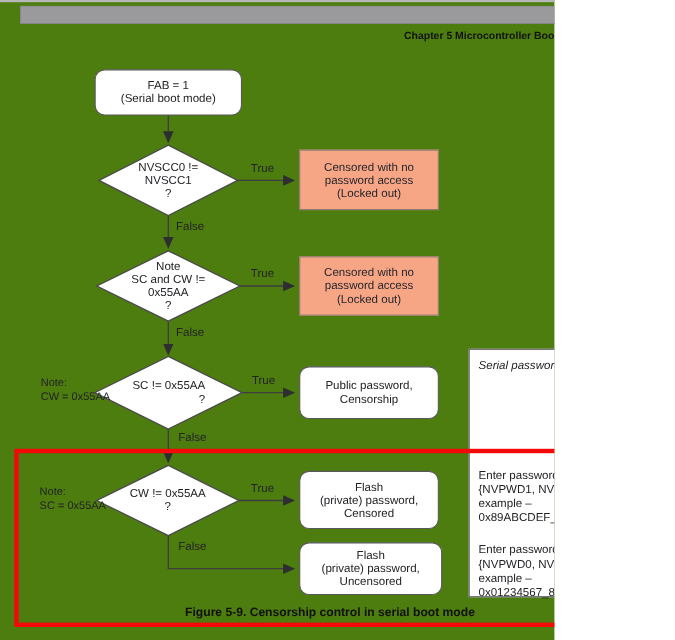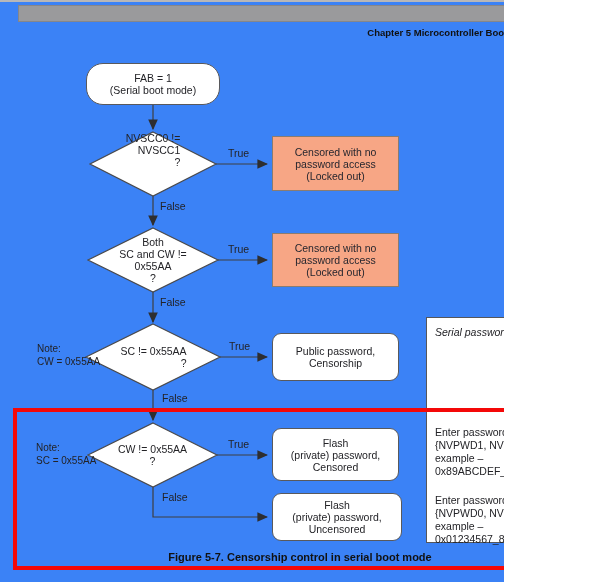--- a/index.html
+++ b/index.html
@@ -1,16 +1,16 @@
 <!DOCTYPE html>
 <html><head>
 <meta charset="utf-8">
 <style>
   html,body{margin:0;padding:0;background:#fff;}
-  #page{position:relative;width:504px;height:582px;background:#3b82f6;overflow:hidden;
+  #page{position:relative;width:504px;height:582px;background:#4d7c0f;overflow:hidden;
         font-family:"Liberation Sans",sans-serif;color:#222226;}
   .abs{position:absolute;}
   .t{white-space:pre-line;}
   .ctr{display:flex;align-items:center;justify-content:center;text-align:center;}
   .flowtext{font-size:10.5px;line-height:12px;color:#232327;}
   .node{border:1.4px solid #59595c;background:#fff;border-radius:9px;}
   .orange{border:1.4px solid #8a7c70;background:#f7a685;border-radius:0;color:#26262e;}
   .lbl{font-size:10.5px;color:#232327;}
   .note{font-size:10px;line-height:13px;color:#232327;}
   #top-hairline{left:0;top:0;width:614px;height:2px;background:#b7b7b9;}
@@ -56,21 +56,21 @@
       <path d="M153 487 L153 517 L267 517" marker-end="url(#ah)"></path>
     </g>
     <g stroke="#4a4a4c" stroke-width="1.2" fill="#ffffff">
       <polygon points="153,132 216,164 153,196 90,164"></polygon>
       <polygon points="153,228 218,260 153,292 88,260"></polygon>
       <polygon points="153,324 220,357 153,390 86,357"></polygon>
       <polygon points="153,423 217,455 153,487 88,455"></polygon>
     </g>
   </svg>
 
-  <div class="abs ctr node flowtext t" style="left:86px;top:63px;width:134px;height:42px;box-sizing:border-box;border-radius:17px;">FAB = 1
+  <div class="abs ctr node flowtext t" style="left:86px;top:63px;width:134px;height:42px;box-sizing:border-box;">FAB = 1
 (Serial boot mode)</div>
 
   <div class="abs ctr orange flowtext t" style="left:272px;top:136px;width:127px;height:55px;box-sizing:border-box;">Censored with no
 password access
 (Locked out)</div>
 
   <div class="abs ctr orange flowtext t" style="left:272px;top:233px;width:127px;height:54px;box-sizing:border-box;">Censored with no
 password access
 (Locked out)</div>
 
@@ -78,24 +78,24 @@
 Censorship</div>
 
   <div class="abs ctr node flowtext t" style="left:272px;top:428px;width:127px;height:53px;box-sizing:border-box;">Flash
 (private) password,
 Censored</div>
 
   <div class="abs ctr node flowtext t" style="left:272px;top:493px;width:130px;height:48px;box-sizing:border-box;">Flash
 (private) password,
 Uncensored</div>
 
-  <div class="abs ctr flowtext t" style="left:90px;top:120px;width:126px;height:60px;text-align:right;">NVSCC0 !=
+  <div class="abs ctr flowtext t" style="left:90px;top:134px;width:126px;height:60px;">NVSCC0 !=
 NVSCC1
 ?</div>
-  <div class="abs ctr flowtext t" style="left:88px;top:230px;width:130px;height:60px;">Both
+  <div class="abs ctr flowtext t" style="left:88px;top:230px;width:130px;height:60px;">Note
 SC and CW !=
 0x55AA
 ?</div>
   <div class="abs ctr flowtext t" style="left:87px;top:327px;width:133px;height:60px;text-align:right;">SC != 0x55AA
 ?</div>
   <div class="abs ctr flowtext t" style="left:88px;top:425px;width:129px;height:60px;">CW != 0x55AA
 ?</div>
 
   <div class="abs lbl" style="left:228px;top:147px;">True</div>
   <div class="abs lbl" style="left:228px;top:243px;">True</div>
@@ -116,17 +116,17 @@
     <div id="side-priv1" class="sidep t">Enter password as
 {NVPWD1, NVPWD0}
 example –
 0x89ABCDEF_01234567</div>
     <div id="side-priv2" class="sidep t">Enter password as
 {NVPWD0, NVPWD1}
 example –
 0x01234567_89ABCDEF</div>
   </div>
 
-  <div id="figure-caption" class="abs">Figure 5-7. Censorship control in serial boot mode</div>
+  <div id="figure-caption" class="abs">Figure 5-9. Censorship control in serial boot mode</div>
 
   <div id="red-annotation" class="abs"></div>
 
 </div>
 
 </body></html>

